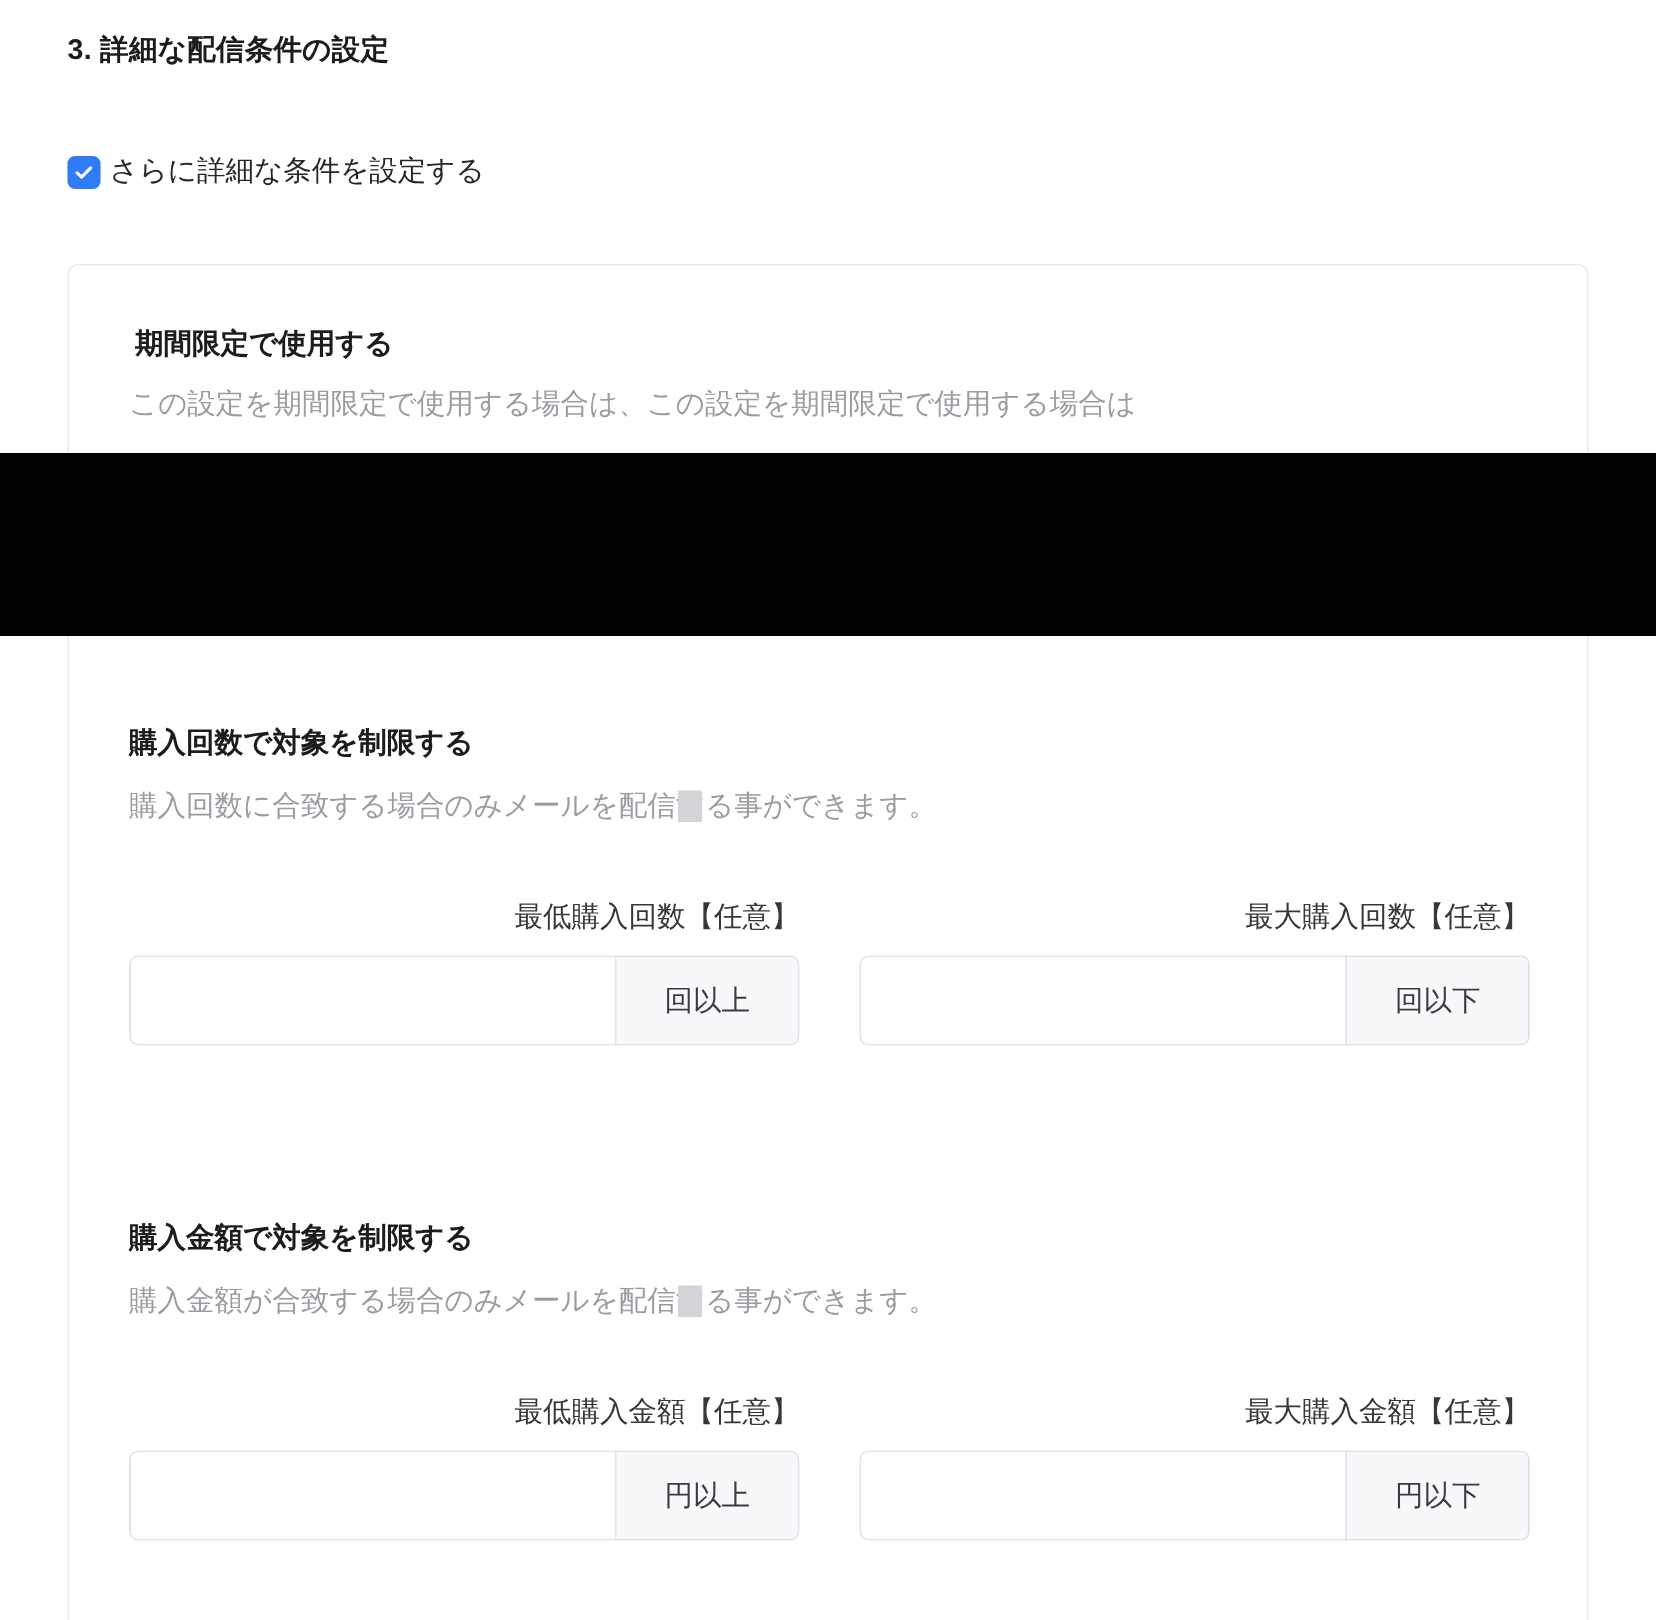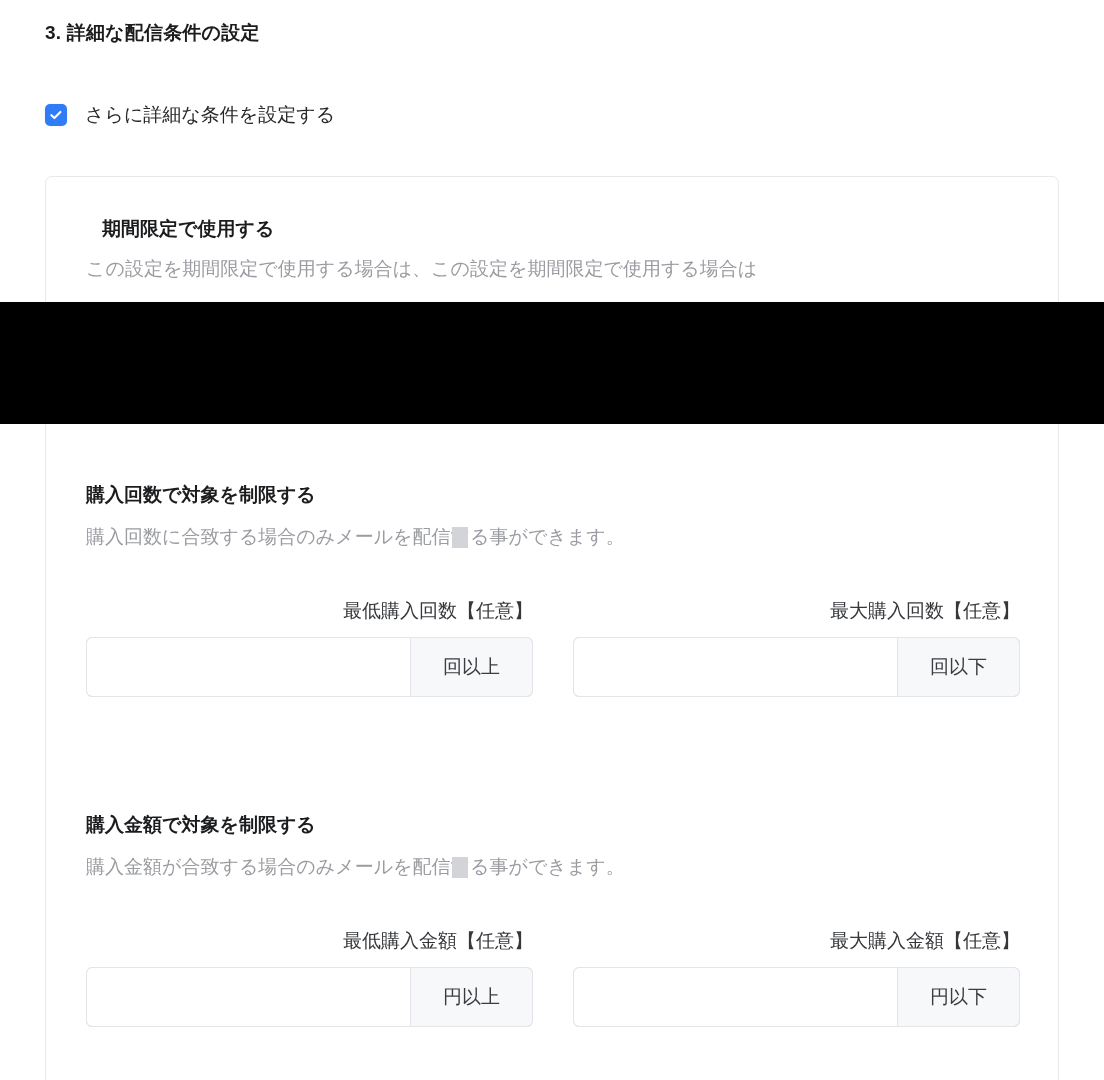--- a/index.html
+++ b/index.html
@@ -36,21 +36,21 @@
     white-space: nowrap;
   }
 
   
   .checkbox-row {
     position: absolute;
     left: 45px;
     top: 104px;
     display: flex;
     align-items: center;
-    gap: 18px;
+    gap: 6px;
     white-space: nowrap;
   }
   .cbx {
     width: 22px;
     height: 22px;
     border-radius: 5px;
     background: #2f7cf6;
     display: inline-flex;
     align-items: center;
     justify-content: center;
@@ -95,21 +95,21 @@
     white-space: nowrap;
   }
   .sec-desc {
     position: absolute;
     font-size: 19px;
     color: #9a9ca1;
     white-space: nowrap;
   }
 
   
-  .sec-period-title { left: 16px; top: 39px; }
+  .sec-period-title { left: 4px; top: 39px; }
   .sec-period-desc  { left: 0; top: 79px; }
 
   
   .sec-count-title { left: 0; top: 305px; }
   .sec-count-desc  { left: 0; top: 347px; }
 
   
   .sec-amount-title { left: 0; top: 635px; }
   .sec-amount-desc  { left: 0; top: 677px; }
 

